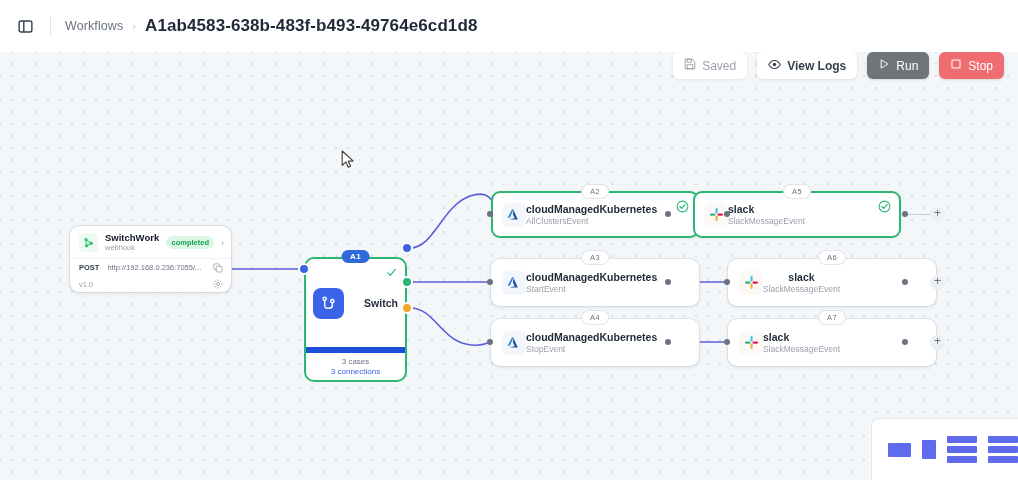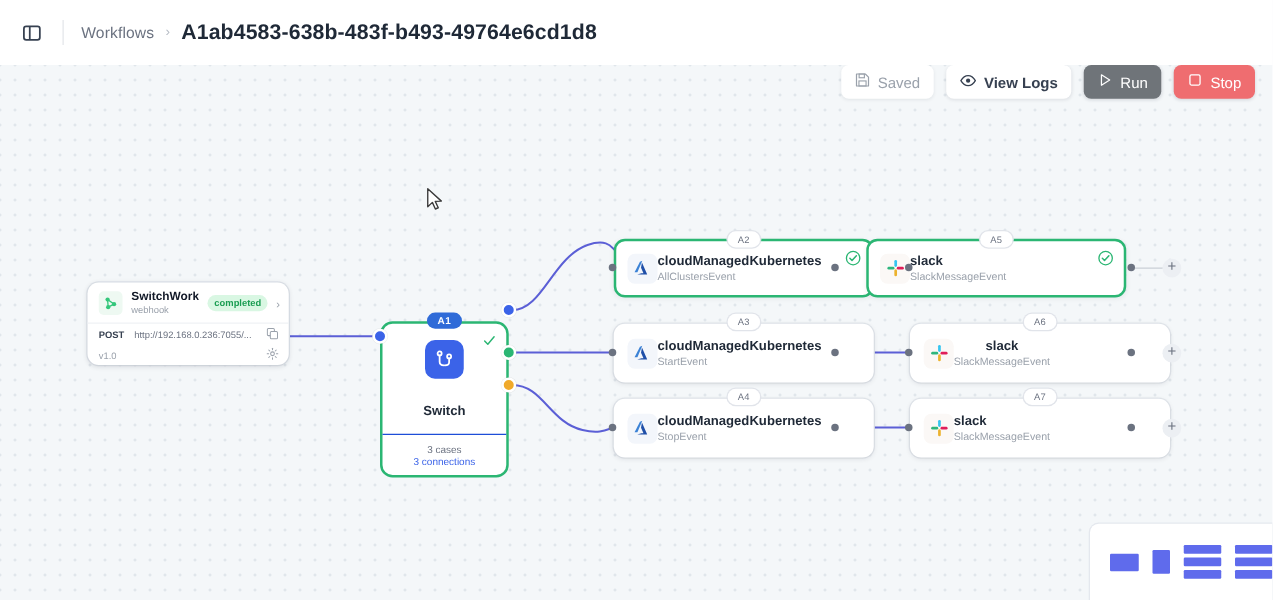--- a/index.html
+++ b/index.html
@@ -148,32 +148,32 @@
     padding: 2px 9px; border-radius: 9px;
     letter-spacing: .3px;
     z-index: 3;
   }
   .sw-check {
     position: absolute; top: 8px; right: 8px;
     color: #2bb673; font-size: 11px; line-height: 1;
   }
   .sw-body {
     height: 88px;
-    display: flex; flex-direction: column;
+    display: flex; flex-direction: row;
     align-items: center; justify-content: center;
     gap: 20px;
   }
   .sw-icon {
     width: 31px; height: 31px; border-radius: 8px;
     background: #3b63e8;
     display: flex; align-items: center; justify-content: center;
   }
   .sw-label { font-size: 10.5px; font-weight: bold; color: #1f2937; }
   .sw-foot {
-    border-top: 1px solid #1d4ed8;
+    border-top: 6px solid #1d4ed8;
     height: 33px;
     display: flex; flex-direction: column;
     align-items: center; justify-content: center;
     gap: 1px;
   }
   .sw-cases { font-size: 8px; color: #6b7280; }
   .sw-conns { font-size: 8px; color: #3b63e8; cursor: pointer; }
 
   
   .card {

